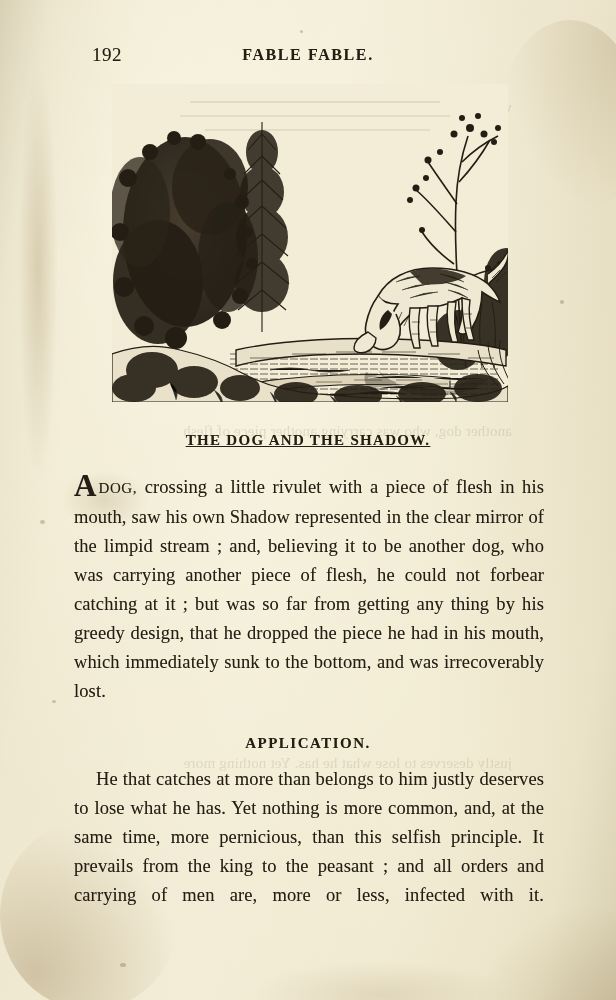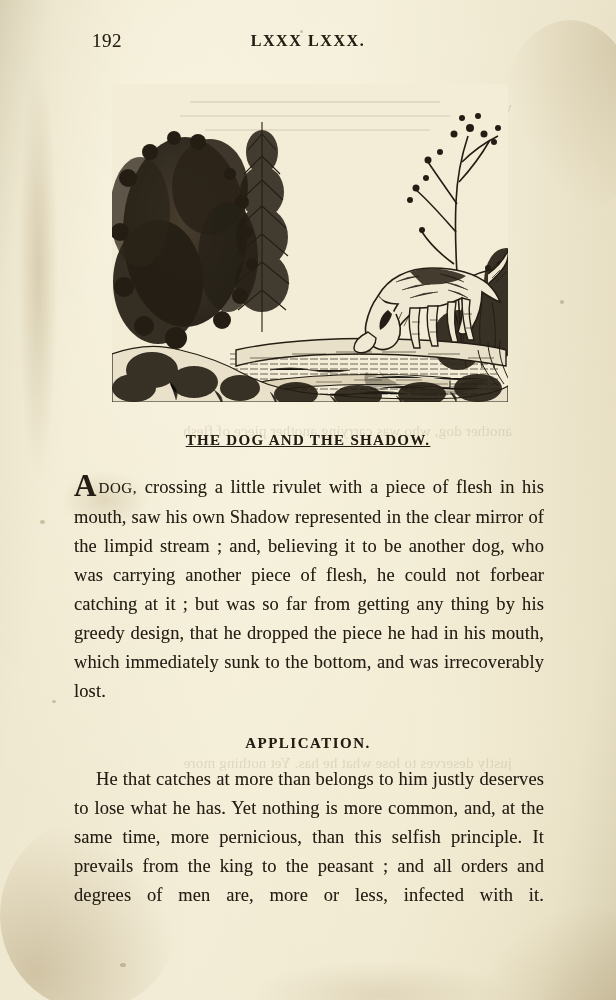--- a/index.html
+++ b/index.html
@@ -56,21 +56,21 @@
 
   .content {
     position: absolute;
     left: 0; top: 0;
     width: 616px;
     height: 1000px;
     color: #241d14;
   }
   .header {
     position: absolute;
-    top: 30px;
+    top: 44px;
     left: 92px;
     width: 432px;
     height: 22px;
   }
   .folio {
     position: absolute;
     left: 0;
     top: 0;
     font-size: 19px;
     letter-spacing: 0.5px;
@@ -167,21 +167,21 @@
   <div class="fleck" style="left:300px; top:30px; width:3px; height:3px;"></div>
 
   <div class="bleed" id="bleed-top">with a piece of flesh in his mouth, saw his own Shadow</div>
   <div class="bleed" id="bleed-mid">another dog, who was carrying another piece of flesh</div>
   <div class="bleed" id="bleed-bot">justly deserves to lose what he has. Yet nothing more</div>
 
   <div class="content">
 
     <div class="header">
       <div class="folio">192</div>
-      <div class="running-title">LXXX LXXX.</div>
+      <div class="running-title">FABLE FABLE.</div>
     </div>
 
     <div class="figure">
       <svg width="400" height="330" viewBox="0 0 400 330" xmlns="http://www.w3.org/2000/svg">
         <defs>
           <pattern id="hatch" width="4" height="4" patternUnits="userSpaceOnUse" patternTransform="rotate(35)">
             <line x1="0" y1="0" x2="0" y2="4" stroke="#2a2217" stroke-width="1"></line>
           </pattern>
           <pattern id="hatch2" width="3" height="3" patternUnits="userSpaceOnUse" patternTransform="rotate(-30)">
             <line x1="0" y1="0" x2="0" y2="3" stroke="#2a2217" stroke-width="0.8"></line>
@@ -387,16 +387,16 @@
     </div>
 
     <div class="caption">THE DOG AND THE SHADOW.</div>
 
     <div class="body-block" id="fable-text">
       <span class="dropcap">A</span><span class="smallcaps">DOG,</span><span> crossing a little rivulet with a piece of flesh in his mouth, saw his own Shadow represented in the clear mirror of the limpid stream ; and, believing it to be another dog, who was carrying another piece of flesh, he could not forbear catching at it ; but was so far from getting any thing by his greedy design, that he dropped the piece he had in his mouth, which immediately sunk to the bottom, and was irrecoverably lost.</span>
     </div>
 
     <div class="app-heading">APPLICATION.</div>
 
-    <div class="body-block last" id="application-text">He that catches at more than belongs to him justly deserves to lose what he has.  Yet nothing is more common, and, at the same time, more pernicious, than this selfish principle.  It prevails from the king to the peasant ; and all orders and degrees of men are, more or less, infected with it.</div>
+    <div class="body-block last" id="application-text">He that catches at more than belongs to him justly deserves to lose what he has.  Yet nothing is more common, and, at the same time, more pernicious, than this selfish principle.  It prevails from the king to the peasant ; and all orders and carrying of men are, more or less, infected with it.</div>
 
   </div>
 </div>
 
 </body></html>

